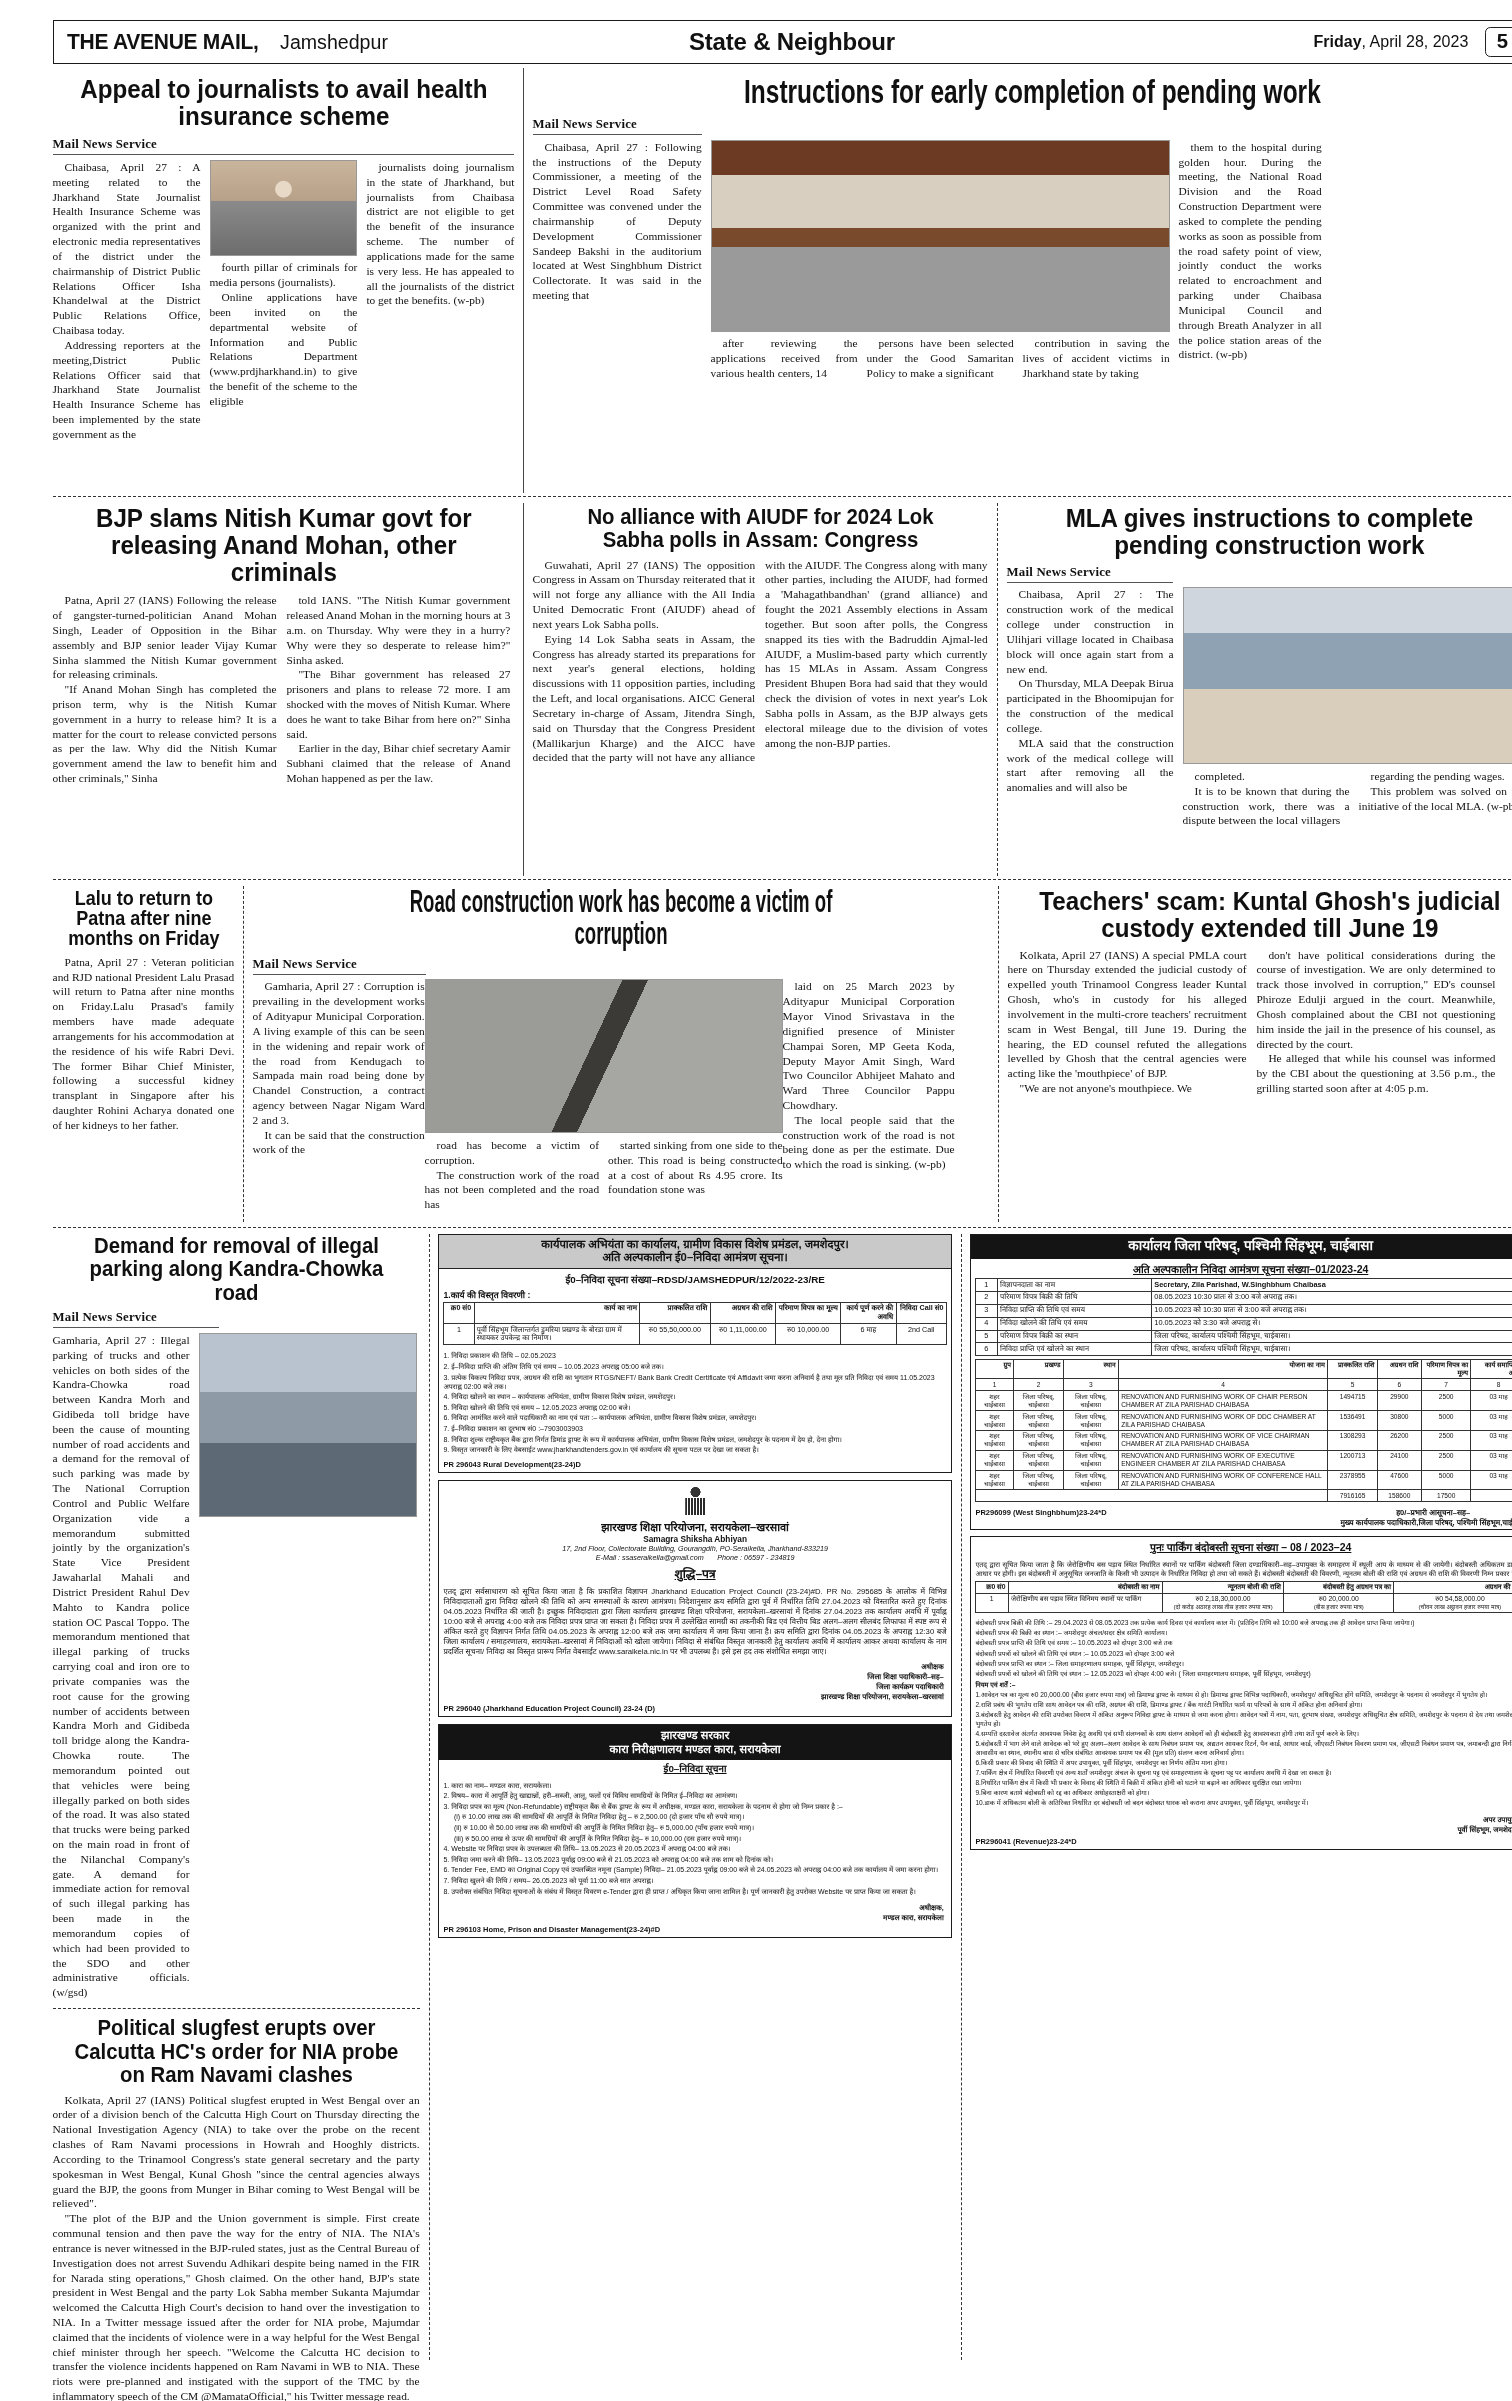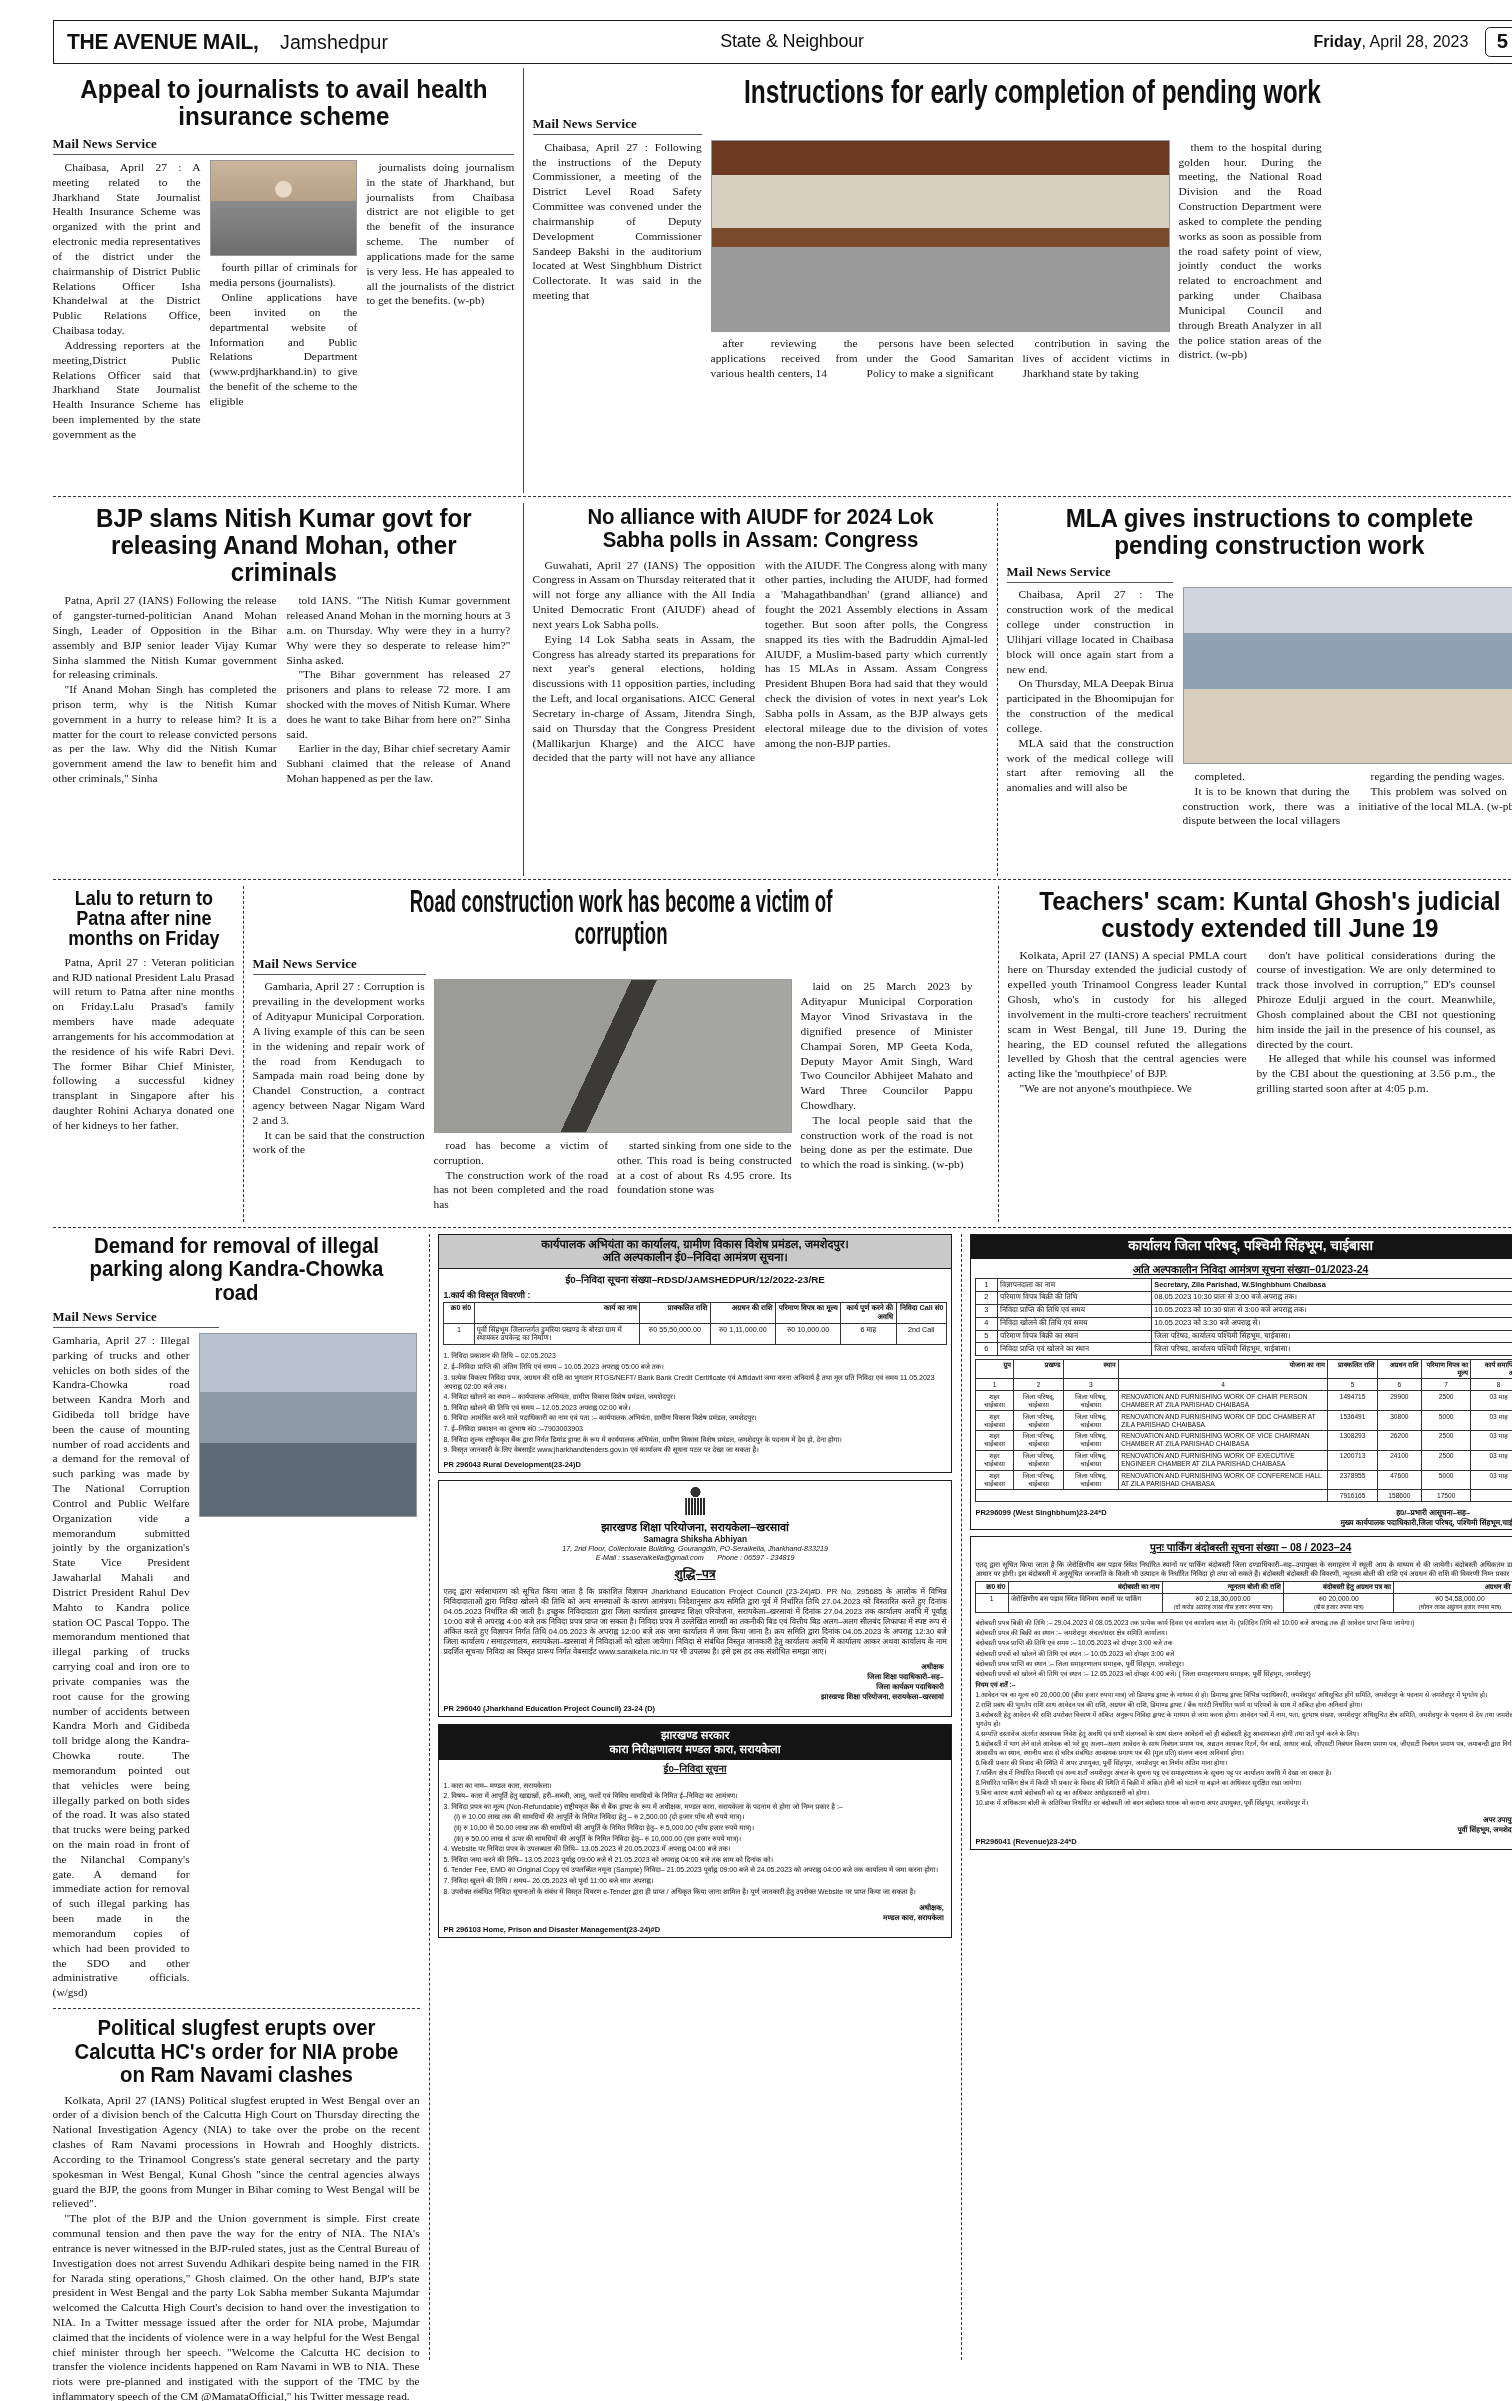--- a/index.html
+++ b/index.html
@@ -29,21 +29,21 @@
   }
   .mast-left { display:flex; align-items:baseline; gap:6.8px; white-space:nowrap; }
   .mast-title {
     font-family: "Liberation Sans", sans-serif;
     font-weight: 700; font-size: 22.6px; letter-spacing: -0.3px;
     transform: scaleX(0.93); transform-origin: left center;
   }
   .mast-city { font-family:"Liberation Sans", sans-serif; font-size: 19.6px; font-weight:400; }
   .mast-center {
     position:absolute; left:50%; transform: translateX(-50%);
-    font-family:"Liberation Sans", sans-serif; font-weight:400; font-size:18px;
+    font-family:"Liberation Sans", sans-serif; font-weight:700; font-size:24px;
     letter-spacing:-0.2px;
   }
   .mast-right { margin-left:auto; display:flex; align-items:center; gap:16.6px; }
   .mast-date { font-family:"Liberation Sans", sans-serif; font-size:16px; font-weight:400; }
   .mast-date b { font-weight:700; }
   .mast-pageno {
     border:1.1px solid #222; border-radius:5.3px;
     width:35px; height:30px; display:flex; align-items:center; justify-content:center;
     font-family:"Liberation Sans", sans-serif; font-weight:700; font-size:20.3px;
   }
@@ -257,21 +257,21 @@
   <div class="dash-top" style="display:flex; height:343px; margin-top:3px; padding-top:6px;">
 
     <div style="width:191px; padding-right:8.3px;" class="dash-r">
       <div class="hl hl-sm" style="padding:1.5px 1.5px 6px;">Lalu to return to Patna after nine months on Friday</div>
       <div class="body-txt" style="text-indent: 12px;">Patna, April 27 : Veteran politician and RJD national President Lalu Prasad will return to Patna after nine months on Friday.Lalu Prasad's family members have made adequate arrangements for his accommodation at the residence of his wife Rabri Devi. The former Bihar Chief Minister, following a successful kidney transplant in Singapore after his daughter Rohini Acharya donated one of her kidneys to her father.</div>
     </div>
 
     <div style="width:755px; padding:0 9px;" class="dash-r">
       <div class="hl hl-cond" style="padding:0 0 6px;">Road construction work has become a victim of corruption</div>
       <div class="byline byline-rule" style="width:173px;">Mail News Service</div>
-      <div style="display:flex; gap:9px;">
+      <div style="display:flex; ">
         <div style="width:172px;" class="body-txt">
             <span style="display:block;text-indent:12px;">Gamharia, April 27 : Corruption is prevailing in the development works of Adityapur Municipal Corporation. A living example of this can be seen in the widening and repair work of the road from Kendugach to Sampada main road being done by Chandel Construction, a contract agency between Nagar Nigam Ward 2 and 3.</span>
             <span style="display:block;text-indent:12px;">It can be said that the construction work of the</span>
           </div>
         <div style="width:358px;">
           <div class="photo ph-crack" style="height:154px; margin-bottom:4.5px;"></div>
           <div style="display:flex; gap:9px;">
             <div style="width:175px;" class="body-txt">
                 <span style="display:block;text-indent:12px;">road has become a victim of corruption.</span>
                 <span style="display:block;text-indent:12px;">The construction work of the road has not been completed and the road has</span>

